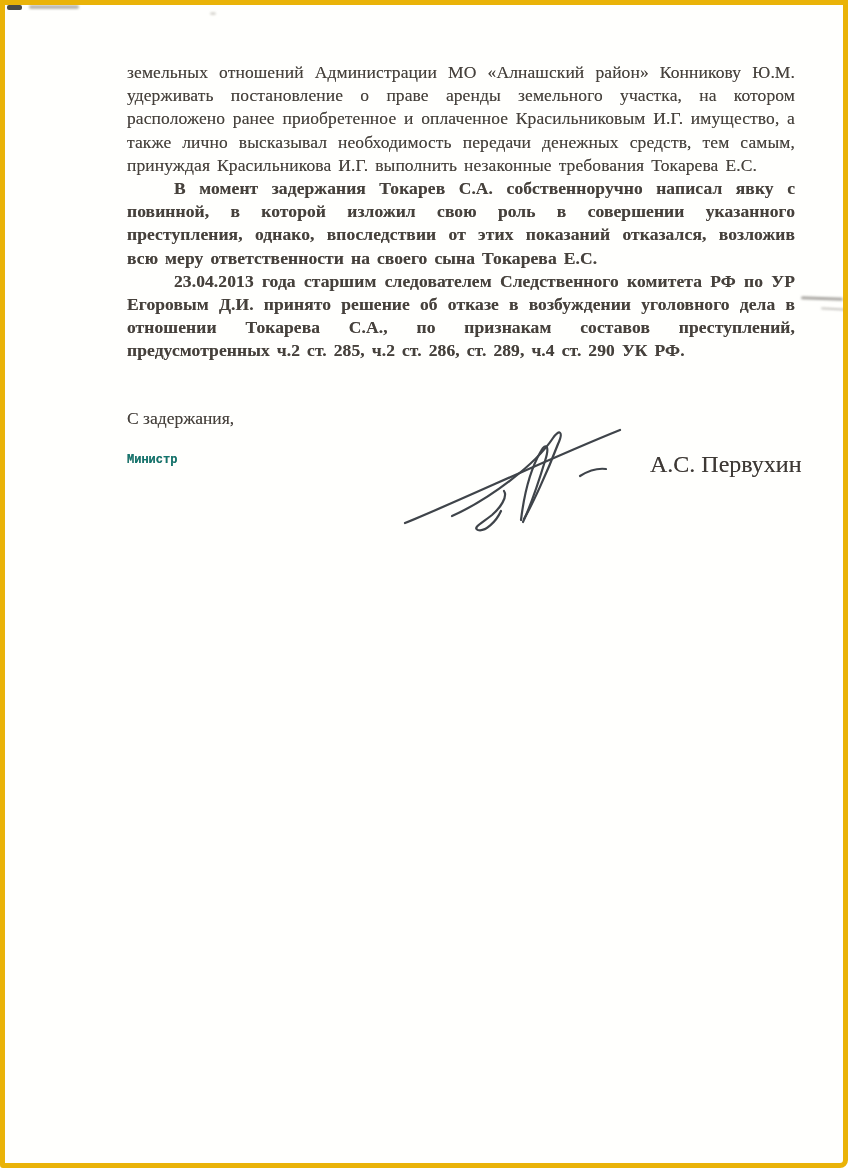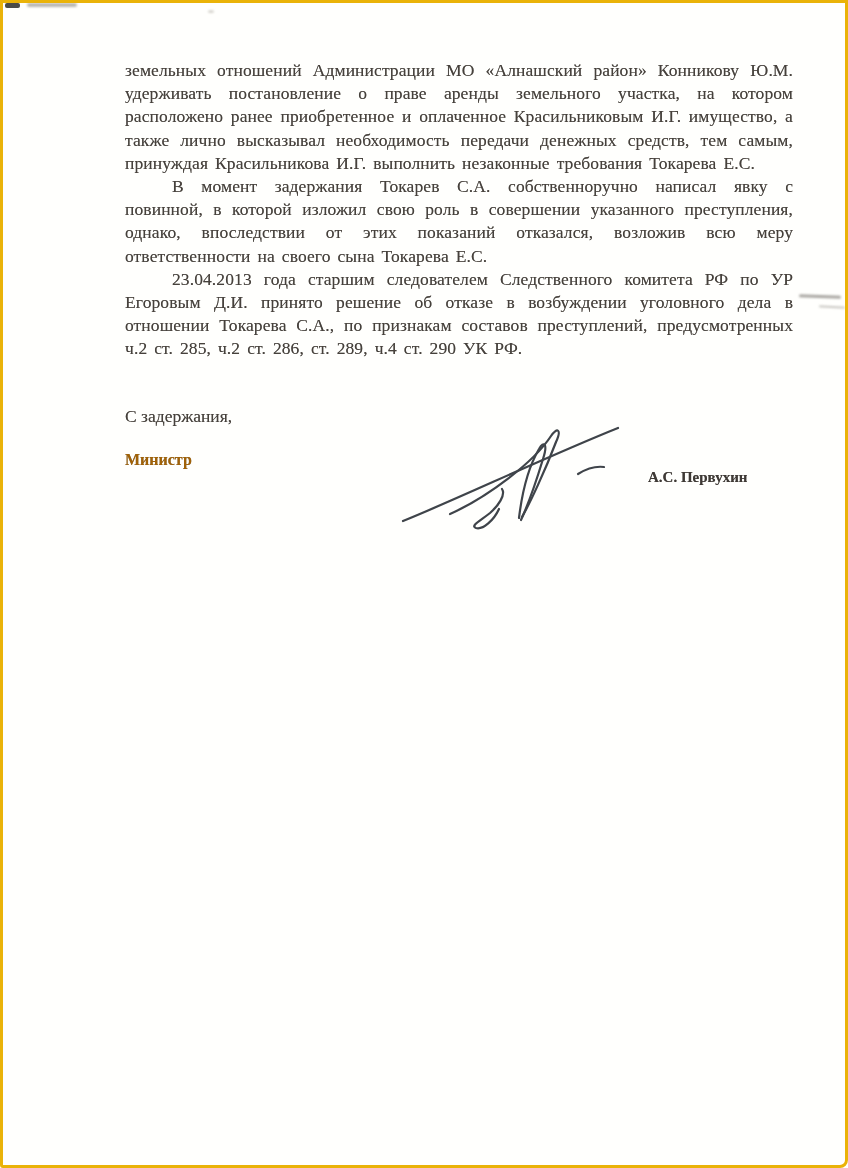--- a/index.html
+++ b/index.html
@@ -6,21 +6,21 @@
     margin: 0;
     padding: 0;
     background: #ffffff;
   }
   .scan-page {
     position: relative;
     width: 848px;
     height: 1168px;
     background: #fffffd;
     box-sizing: border-box;
-    border: 3px solid #eab308;
+    border: 5px solid #eab308;
     border-radius: 0 0 8px 3px;
     overflow: hidden;
     font-family: "Liberation Serif", "DejaVu Serif", serif;
     color: #46413c;
   }
   
   .artifact { position: absolute; }
   .artifact-dark {
     left: 2px; top: 0;
     width: 15px; height: 5px;
@@ -67,48 +67,48 @@
   }
   .para {
     margin: 0;
     font-size: 17.5px;
     line-height: 23.2px;
     text-align: justify;
     letter-spacing: 0.1px;
     word-spacing: 2.5px;
     text-shadow: 0 0 0.5px rgba(70, 65, 60, 0.55);
   }
-  .para.indent { text-indent: 47px; }
+  .para.indent { text-indent: 47px; font-weight: bold; }
   .closing {
     margin: 0;
     position: absolute;
     left: 122px;
     top: 402px;
     font-size: 17.5px;
     line-height: 23px;
     text-shadow: 0 0 0.5px rgba(70, 65, 60, 0.55);
   }
   .signer-title {
     position: absolute;
     left: 122px;
     top: 448px;
-    font-size: 16px;
+    font-size: 12px;
     font-weight: bold;
-    color: #a16207;
+    color: #0f766e;
     text-shadow: 0 0 0.5px rgba(62, 57, 53, 0.6);
+    font-family: Liberation Mono, monospace;
   }
   .signer-name {
     position: absolute;
     left: 645px;
     top: 446px;
-    font-size: 15px;
-    font-weight: bold;
+    font-size: 24px;
+    font-weight: normal;
     color: #3e3935;
     text-shadow: 0 0 0.5px rgba(62, 57, 53, 0.6);
-    margin-top: 20px;
   }
   .signature {
     position: absolute;
     left: 395px;
     top: 418px;
     width: 240px;
     height: 120px;
   }
   .signature path {
     fill: none;

